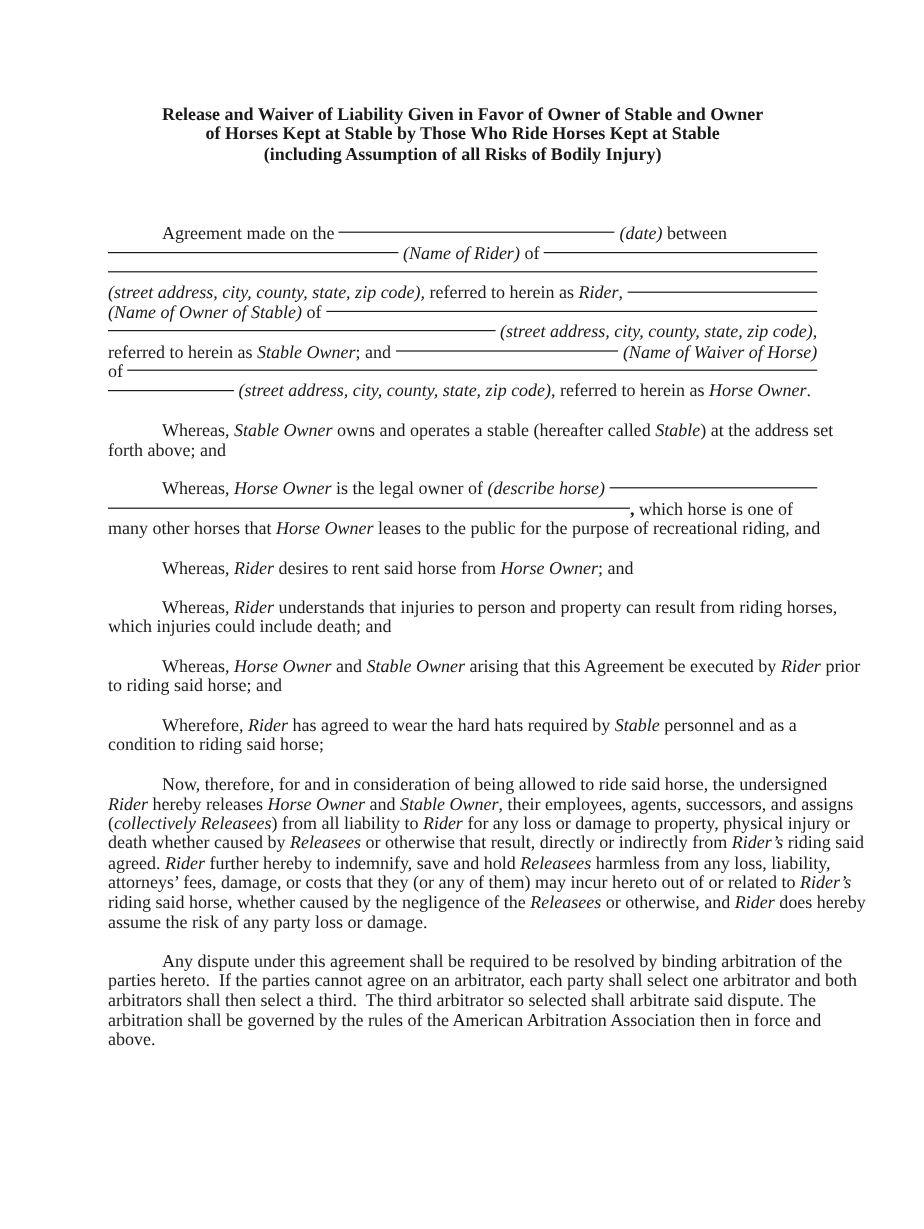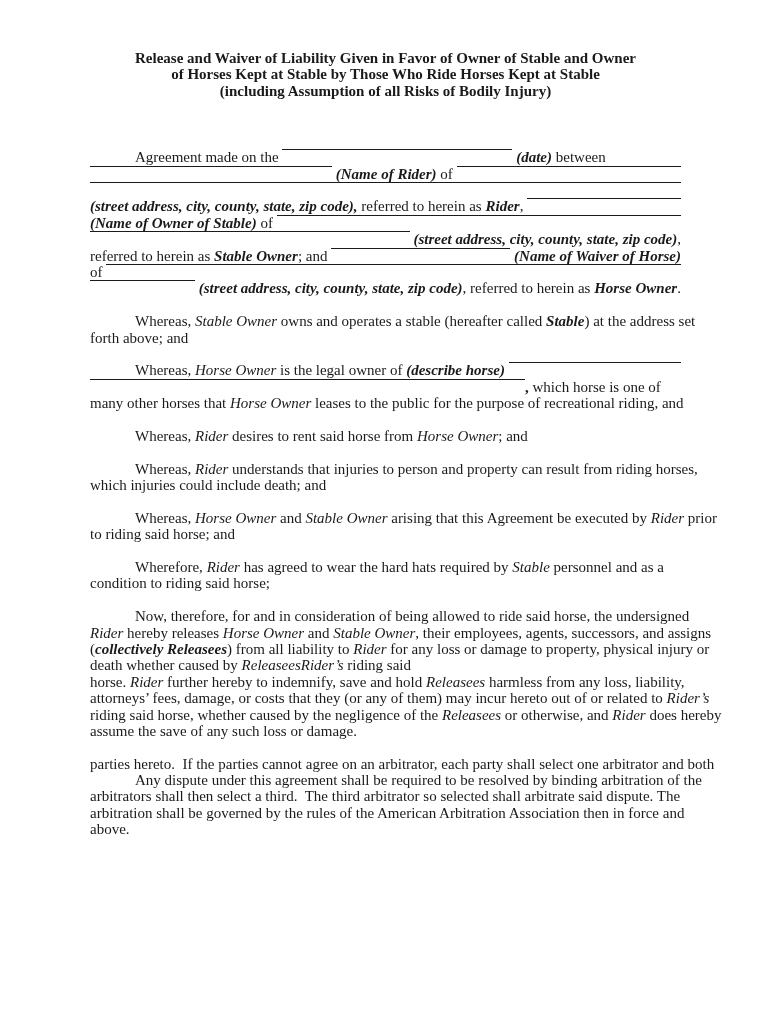--- a/index.html
+++ b/index.html
@@ -6,40 +6,40 @@
   body {
     width: 770px; height: 1024px;
     background: #ffffff;
     color: #1a1a1a;
     font-family: "Liberation Serif", serif;
     font-size: 15px;
     overflow: hidden;
   }
   .page { position: relative; width: 770px; height: 1024px; background: #ffffff; }
   .title-block {
-    margin: 50px 89px 0 90px;
+    margin: 88px 89px 0 90px;
     text-align: center;
     font-weight: bold;
   }
   .title-line { line-height: 16.4px; white-space: pre; }
   .doc-body { margin: 50px 89px 0 90px; }
   .para { margin: 0 0 16.4px 0; }
   .line {
     display: flex;
     height: 16.4px;
     line-height: 16.4px;
     white-space: pre;
-    align-items: flex-start;
+    align-items: center;
     overflow: visible;
   }
   .line.indent { padding-left: 45px; }
   .line > span { flex: 0 0 auto; }
   .it { font-style: italic; }
   .bd { font-weight: bold; }
-  .bi { font-weight: bold; font-style: italic; }
+  .bi { font-weight: normal; font-style: italic; }
   .blank {
     flex: 0 0 auto;
     border-bottom: 1px solid #1a1a1a;
     margin-bottom: 3px;
   }
   .blank.fill { flex: 1 1 0; min-width: 12px; }
 </style>
 </head>
 <body>
 
@@ -82,27 +82,27 @@
         <div class="line"><span class="">to riding said horse; and</span></div>
       </div>
       <div class="para">
         <div class="line indent"><span class="">Wherefore, </span><span class="it">Rider</span><span class=""> has agreed to wear the hard hats required by </span><span class="it">Stable</span><span class=""> personnel and as a</span></div>
         <div class="line"><span class="">condition to riding said horse;</span></div>
       </div>
       <div class="para">
         <div class="line indent"><span class="">Now, therefore, for and in consideration of being allowed to ride said horse, the undersigned</span></div>
         <div class="line"><span class="it">Rider</span><span class=""> hereby releases </span><span class="it">Horse Owner</span><span class=""> and </span><span class="it">Stable Owner</span><span class="">, their employees, agents, successors, and assigns</span></div>
         <div class="line"><span class="">(</span><span class="bi">collectively Releasees</span><span class="">) from all liability to </span><span class="it">Rider</span><span class=""> for any loss or damage to property, physical injury or</span></div>
-        <div class="line"><span class="">death whether caused by </span><span class="it">Releasees</span><span class="it">Rider’s</span><span class=""> riding said</span></div>
-        <div class="line"><span class="">horse. </span><span class="it">Rider</span><span class=""> further hereby to indemnify, save and hold </span><span class="it">Releasees</span><span class=""> harmless from any loss, liability,</span></div>
+        <div class="line"><span class="">death whether caused by </span><span class="it">Releasees</span><span class=""> or otherwise that result, directly or indirectly from </span><span class="it">Rider’s</span><span class=""> riding said</span></div>
+        <div class="line"><span class="">agreed. </span><span class="it">Rider</span><span class=""> further hereby to indemnify, save and hold </span><span class="it">Releasees</span><span class=""> harmless from any loss, liability,</span></div>
         <div class="line"><span class="">attorneys’ fees, damage, or costs that they (or any of them) may incur hereto out of or related to </span><span class="it">Rider’s</span></div>
         <div class="line"><span class="">riding said horse, whether caused by the negligence of the </span><span class="it">Releasees</span><span class=""> or otherwise, and </span><span class="it">Rider</span><span class=""> does hereby</span></div>
-        <div class="line"><span class="">assume the save of any such loss or damage.</span></div>
+        <div class="line"><span class="">assume the risk of any party loss or damage.</span></div>
       </div>
       <div class="para">
+        <div class="line indent"><span class="">Any dispute under this agreement shall be required to be resolved by binding arbitration of the</span></div>
         <div class="line"><span class="">parties hereto.  If the parties cannot agree on an arbitrator, each party shall select one arbitrator and both</span></div>
-        <div class="line indent"><span class="">Any dispute under this agreement shall be required to be resolved by binding arbitration of the</span></div>
         <div class="line"><span class="">arbitrators shall then select a third.  The third arbitrator so selected shall arbitrate said dispute. The</span></div>
         <div class="line"><span class="">arbitration shall be governed by the rules of the American Arbitration Association then in force and</span></div>
         <div class="line"><span class="">above.</span></div>
       </div>
     </div>
 </div>
 
 </body></html>

